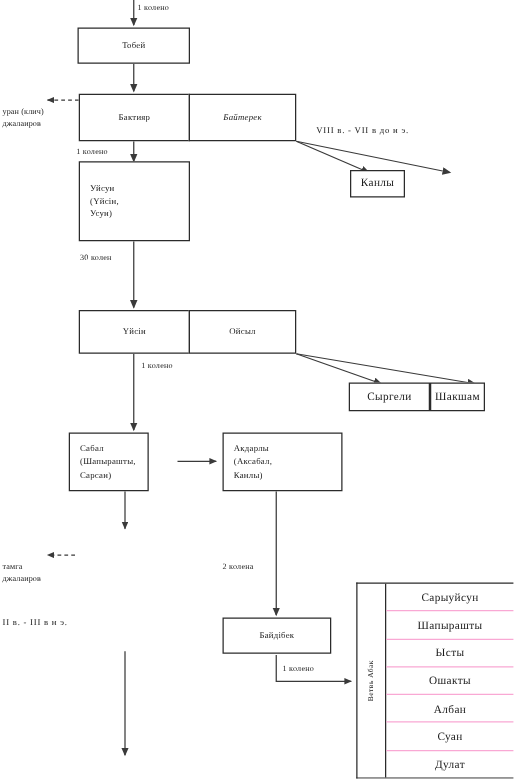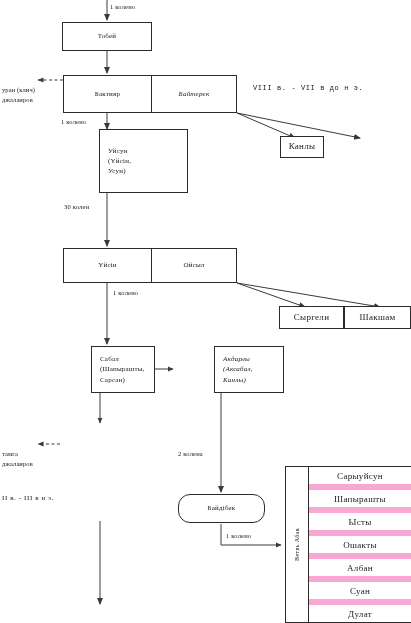--- a/index.html
+++ b/index.html
@@ -36,21 +36,20 @@
     font-size: 7px;
     line-height: 1.45;
     padding: 2px 3px;
     letter-spacing: 0.2px;
     z-index: 2;
   }
   .node.multiline {
     justify-content: flex-start;
     text-align: left;
     padding-left: 8px;
-    margin-left: 36px;
   }
   .node-lines {
     width: 100%;
   }
   .node-lines div {
     white-space: nowrap;
   }
   .node.big {
     font-size: 9px;
     letter-spacing: 0.3px;
@@ -107,21 +106,21 @@
     letter-spacing: 0.4px;
     white-space: nowrap;
   }
   #branch-items {
     flex: 1;
     display: flex;
     flex-direction: column;
   }
   .branch-item {
     flex: 1;
-    border-bottom: 6px solid #f9a8d4;
+    border-bottom: 1px solid #f9a8d4;
     display: flex;
     align-items: center;
     justify-content: center;
     font-size: 9px;
     letter-spacing: 0.3px;
   }
   .branch-item:last-child {
     border-bottom: none;
   }
 </style>
@@ -201,42 +200,42 @@
   </div>
 
   <div class="node" style="left:151px; top:248px; width:86px; height:35px;">
     <span>Ойсыл</span>
   </div>
 
   <div class="node big" style="left:279px; top:306px; width:65px; height:23px;">
     <span>Сыргели</span>
   </div>
 
-  <div class="node big" style="left:344px; top:306px; width:67px; height:23px;">
+  <div class="node big" style="left:344px; top:306px; width:44px; height:23px;">
     <span>Шакшам</span>
   </div>
 
   <div class="node multiline" style="left:55px; top:346px; width:64px; height:47px;">
     <div class="node-lines">
       <div>Сабал</div>
       <div>(Шапырашты,</div>
       <div>Сарсан)</div>
     </div>
   </div>
 
-  <div class="node multiline" style="left:178px; top:346px; width:70px; height:47px;font-style:italic;">
+  <div class="node multiline" style="left:178px; top:346px; width:96px; height:47px;">
     <div class="node-lines">
       <div>Акдарлы</div>
       <div>(Аксабал,</div>
       <div>Канлы)</div>
     </div>
   </div>
 
 
-  <div class="node" style="left:178px; top:494px; width:87px; height:29px;border-radius:12px;">
+  <div class="node" style="left:178px; top:494px; width:87px; height:29px;">
     <span>Байдібек</span>
   </div>
 
   <div id="branch-list">
     <div id="branch-axis">
       <span>Ветвь Абак</span>
     </div>
     <div id="branch-items">
       <div class="branch-item">
         <span>Сарыуйсун</span>
@@ -273,17 +272,17 @@
   <div class="edge-label" style="left:178px; top:450px;">2 колена</div>
 
   <div class="edge-label" style="left:226px; top:532px;">1 колено</div>
 
   <div class="side-label" style="left:2px; top:85px; white-space:pre;">уран (клич)
 джалаиров</div>
 
   <div class="side-label" style="left:2px; top:449px; white-space:pre;">тамга
 джалаиров</div>
 
-  <div class="era-label" style="left:253px; top:84px;font-family:Liberation Mono, monospace;">VIII в. - VII в до н э.</div>
+  <div class="era-label" style="left:253px; top:100px;">VIII в. - VII в до н э.</div>
 
   <div class="era-label" style="left:2px; top:494px;">II в. - III в н э.</div>
 
 </div>
 
 </body></html>

